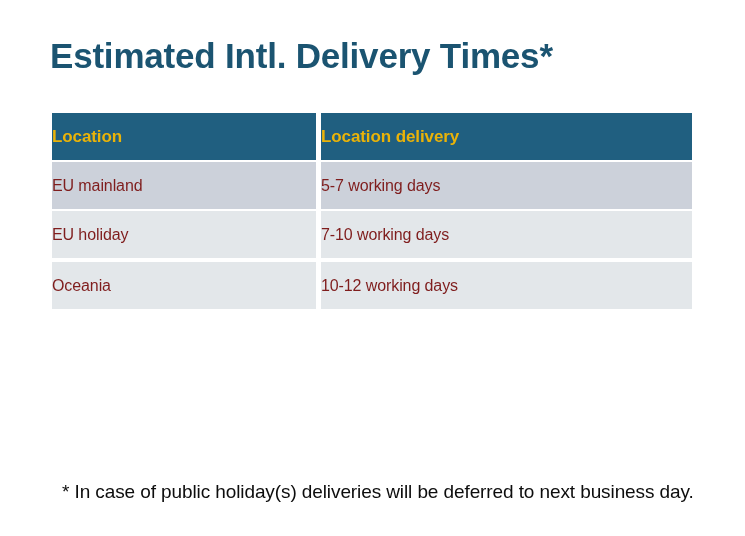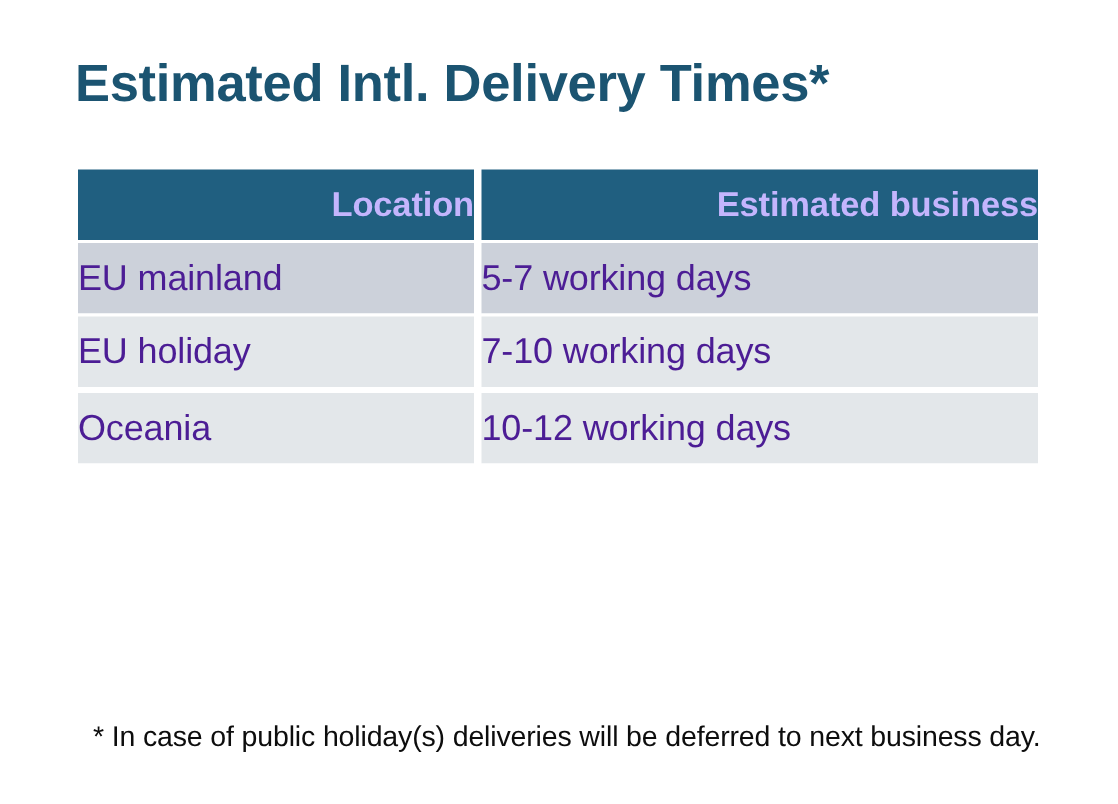--- a/index.html
+++ b/index.html
@@ -60,46 +60,46 @@
 
   .gap-cell {
     background: #ffffff;
     padding: 0 !important;
   }
 
   
   .header-row th {
     height: 47px;
     background: #205f80;
-    color: #c4b5fd;
-    font-size: 23px;
+    color: #eab308;
+    font-size: 17px;
     font-weight: 700;
-    text-align: right;
+    text-align: left;
     padding-left: 14px;
     letter-spacing: -0.1px;
     white-space: nowrap;
   }
   .header-row th.gap-cell {
     background: #ffffff;
     padding-left: 0;
   }
 
   
   .spacer-row td {
     height: 2px;
     background: #ffffff;
     padding: 0;
   }
 
   
   .data-row td {
     height: 47px;
-    font-size: 24px;
+    font-size: 16px;
     font-weight: 400;
-    color: #4c1d95;
+    color: #7f1d1d;
     text-align: left;
     padding-left: 14px;
     letter-spacing: -0.1px;
     white-space: nowrap;
   }
   .data-row td.gap-cell {
     background: #ffffff;
     padding-left: 0;
   }
 
@@ -129,21 +129,21 @@
   <table id="delivery-table">
     <colgroup>
       <col class="col-location">
       <col class="col-gap">
       <col class="col-delivery">
     </colgroup>
     <thead>
       <tr class="header-row">
         <th class="band">Location</th>
         <th class="gap-cell"></th>
-        <th class="band">Estimated business</th>
+        <th class="band">Location delivery</th>
       </tr>
     </thead>
     <tbody>
       <tr class="spacer-row">
         <td></td>
         <td class="gap-cell"></td>
         <td></td>
       </tr>
 
       <tr class="data-row shade-dark">

